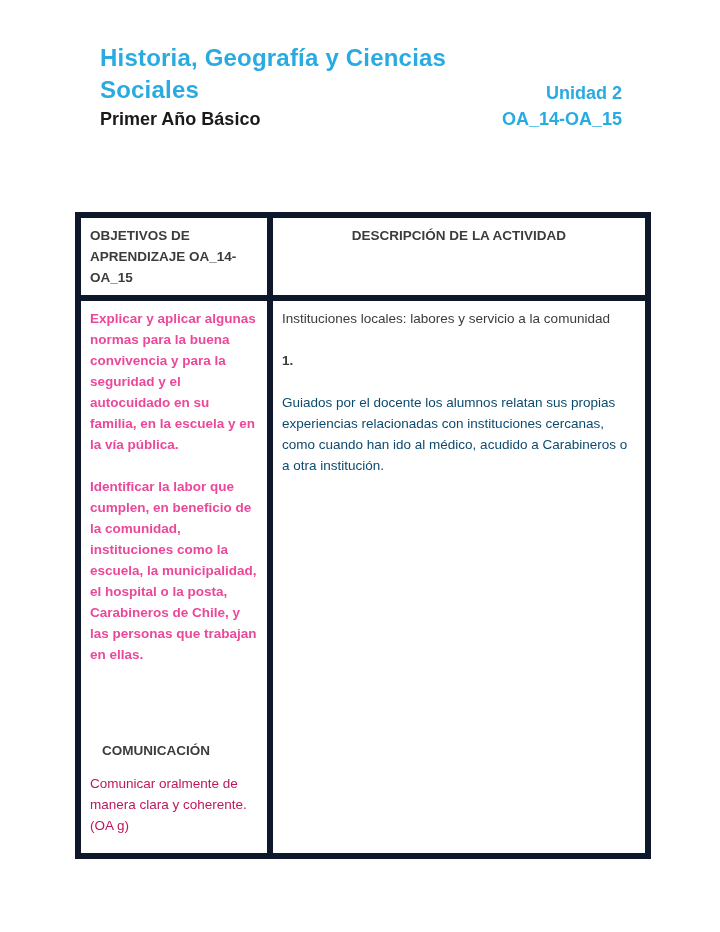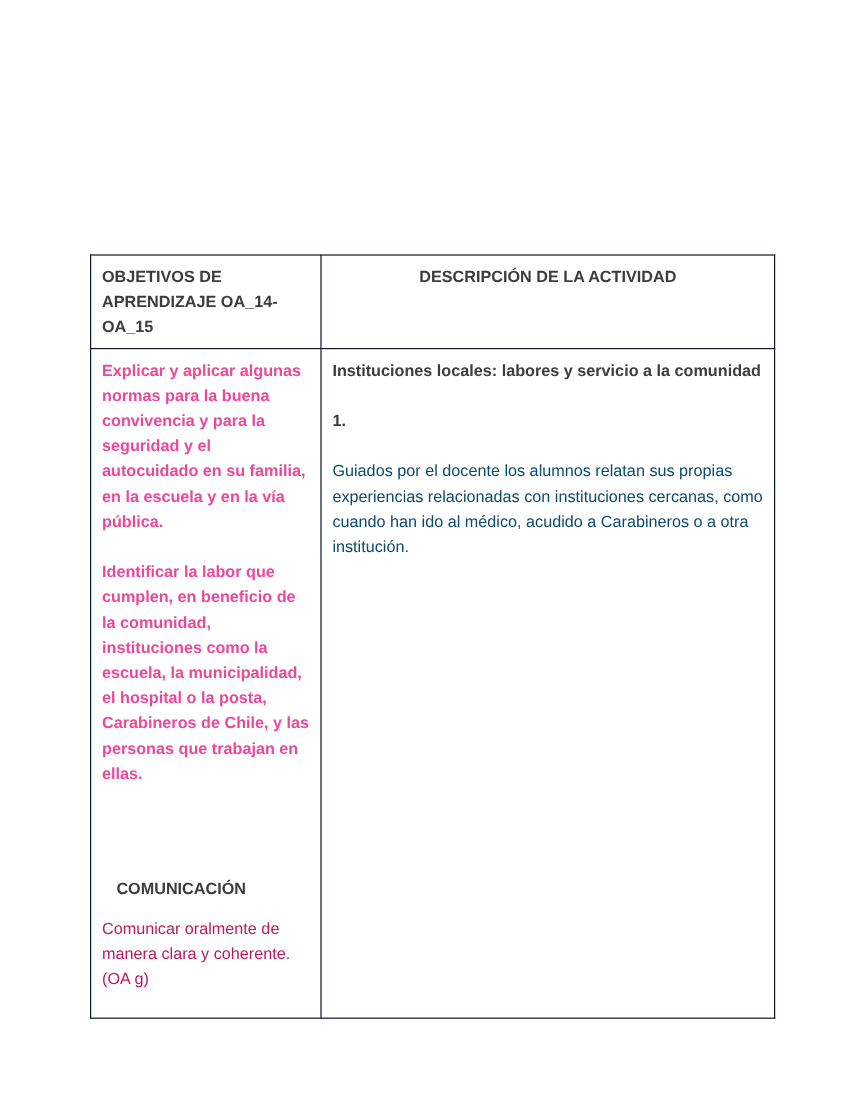--- a/index.html
+++ b/index.html
@@ -76,21 +76,21 @@
   
   .activities-table {
     position: absolute;
     top: 212px;
     left: 75px;
     width: 570px;
     border-collapse: collapse;
     table-layout: fixed;
   }
   .activities-table td, .activities-table th {
-    border: 1px solid #0f172a;
+    border: 6px solid #0f172a;
     vertical-align: top;
     padding: 7px 9px;
     box-sizing: border-box;
     font-size: 13.5px;
     line-height: 21px;
   }
   .col-objectives { width: 192px; }
   .col-activity   { width: 378px; }
   th.objectives-header {
     text-align: left;
@@ -116,39 +116,49 @@
     font-weight: bold;
     color: #3c3c3c;
   }
   .comm-text {
     margin: 0;
     font-weight: normal;
     color: #be185d;
   }
   .activity-heading {
     margin: 0 0 21px 0;
-    font-weight: bold;
+    font-weight: normal;
     color: #3c3c3c;
   }
   .activity-number {
     margin: 0 0 21px 0;
     font-weight: bold;
     color: #3c3c3c;
   }
   .activity-desc {
     margin: 0;
     font-weight: normal;
     color: #0c4a6e;
   }
 </style>
 </head>
 <body>
 
 <div class="page">
 
+  <div class="doc-header">
+    <div class="doc-header-left">
+      <h1 class="doc-title">Historia, Geografía y Ciencias Sociales</h1>
+      <p class="doc-subtitle">Primer Año Básico</p>
+    </div>
+    <div class="doc-header-right">
+      <div class="doc-unit">Unidad 2</div>
+      <div class="doc-oa">OA_14-OA_15</div>
+    </div>
+  </div>
 
 
   <table class="activities-table">
     <colgroup>
       <col class="col-objectives">
       <col class="col-activity">
     </colgroup>
     <thead>
       <tr>
         <th class="objectives-header">OBJETIVOS DE APRENDIZAJE OA_14-OA_15</th>

